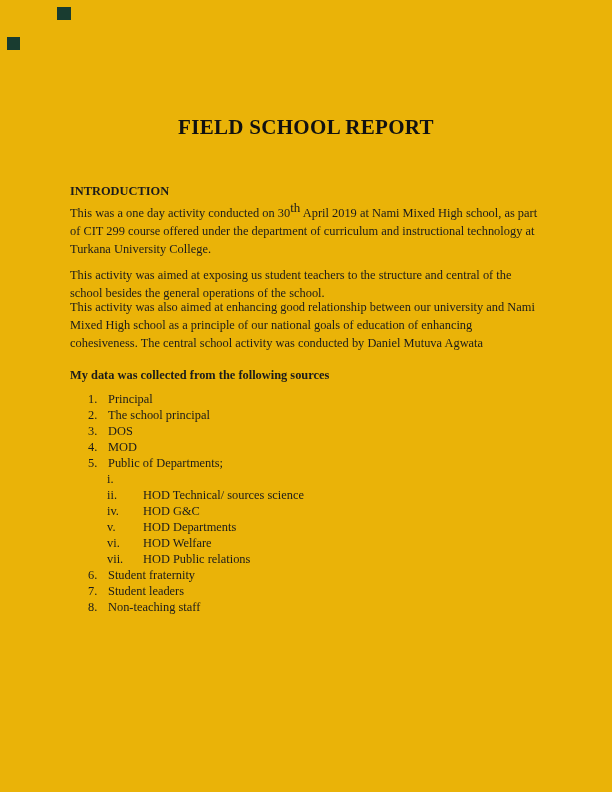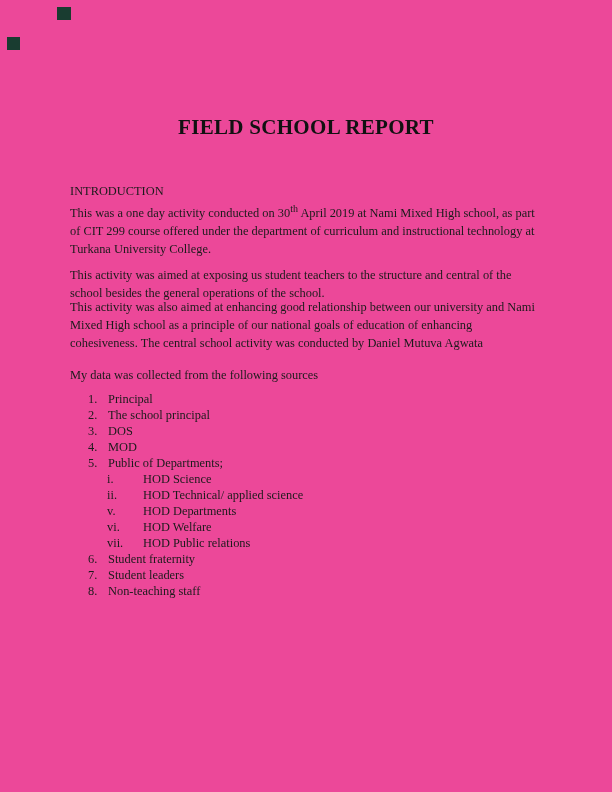--- a/index.html
+++ b/index.html
@@ -9,21 +9,21 @@
     height: 792px;
     position: relative;
     overflow: hidden;
     font-family: "Liberation Serif", "DejaVu Serif", serif;
     color: #1b1b1b;
   }
   .page {
     position: absolute;
     left: 0; top: 0;
     width: 612px; height: 792px;
-    background: #ec4899;
+    background: #eab308;
   }
   .corner-mark {
     position: absolute;
     background: #193c30;
   }
   .mark-1 { left: 57px; top: 7px; width: 14px; height: 13px; }
   .mark-2 { left: 7px; top: 37px; width: 13px; height: 13px; }
   .doc-title {
     position: absolute;
     left: 0; top: 115px;
@@ -35,30 +35,30 @@
     color: #111111;
   }
   .col {
     position: absolute;
     left: 70px;
     width: 472px;
     font-size: 12.4px;
     line-height: 18px;
   }
   .h-bold {
-    font-weight: normal;
+    font-weight: bold;
     font-size: 12.4px;
   }
   .h-intro { top: 182px; }
   .p1 { top: 204px; }
   .p2 { top: 266px; }
   .p3 { top: 298px; }
   .h-data { top: 366px; }
   .para sup {
-    font-size: 10px;
+    font-size: 13px;
     line-height: 0;
     vertical-align: super;
   }
   .source-list { top: 391px; }
   .li-row {
     display: flex;
     line-height: 16px;
     font-size: 12.4px;
   }
   .li-row.l1 { padding-left: 18px; }
@@ -103,25 +103,28 @@
     <div class="li-row l1">
         <span class="num">4.</span>
         <span class="txt">MOD</span>
       </div>
     <div class="li-row l1">
         <span class="num">5.</span>
         <span class="txt">Public of Departments;</span>
       </div>
     <div class="li-row l2">
         <span class="num">i.</span>
-        <span class="txt">HOD Science</span>
       </div>
     <div class="li-row l2">
         <span class="num">ii.</span>
-        <span class="txt">HOD Technical/ applied science</span>
+        <span class="txt">HOD Technical/ sources science</span>
+      </div>
+    <div class="li-row l2">
+        <span class="num">iv.</span>
+        <span class="txt">HOD G&amp;C</span>
       </div>
     <div class="li-row l2">
         <span class="num">v.</span>
         <span class="txt">HOD Departments</span>
       </div>
     <div class="li-row l2">
         <span class="num">vi.</span>
         <span class="txt">HOD Welfare</span>
       </div>
     <div class="li-row l2">

